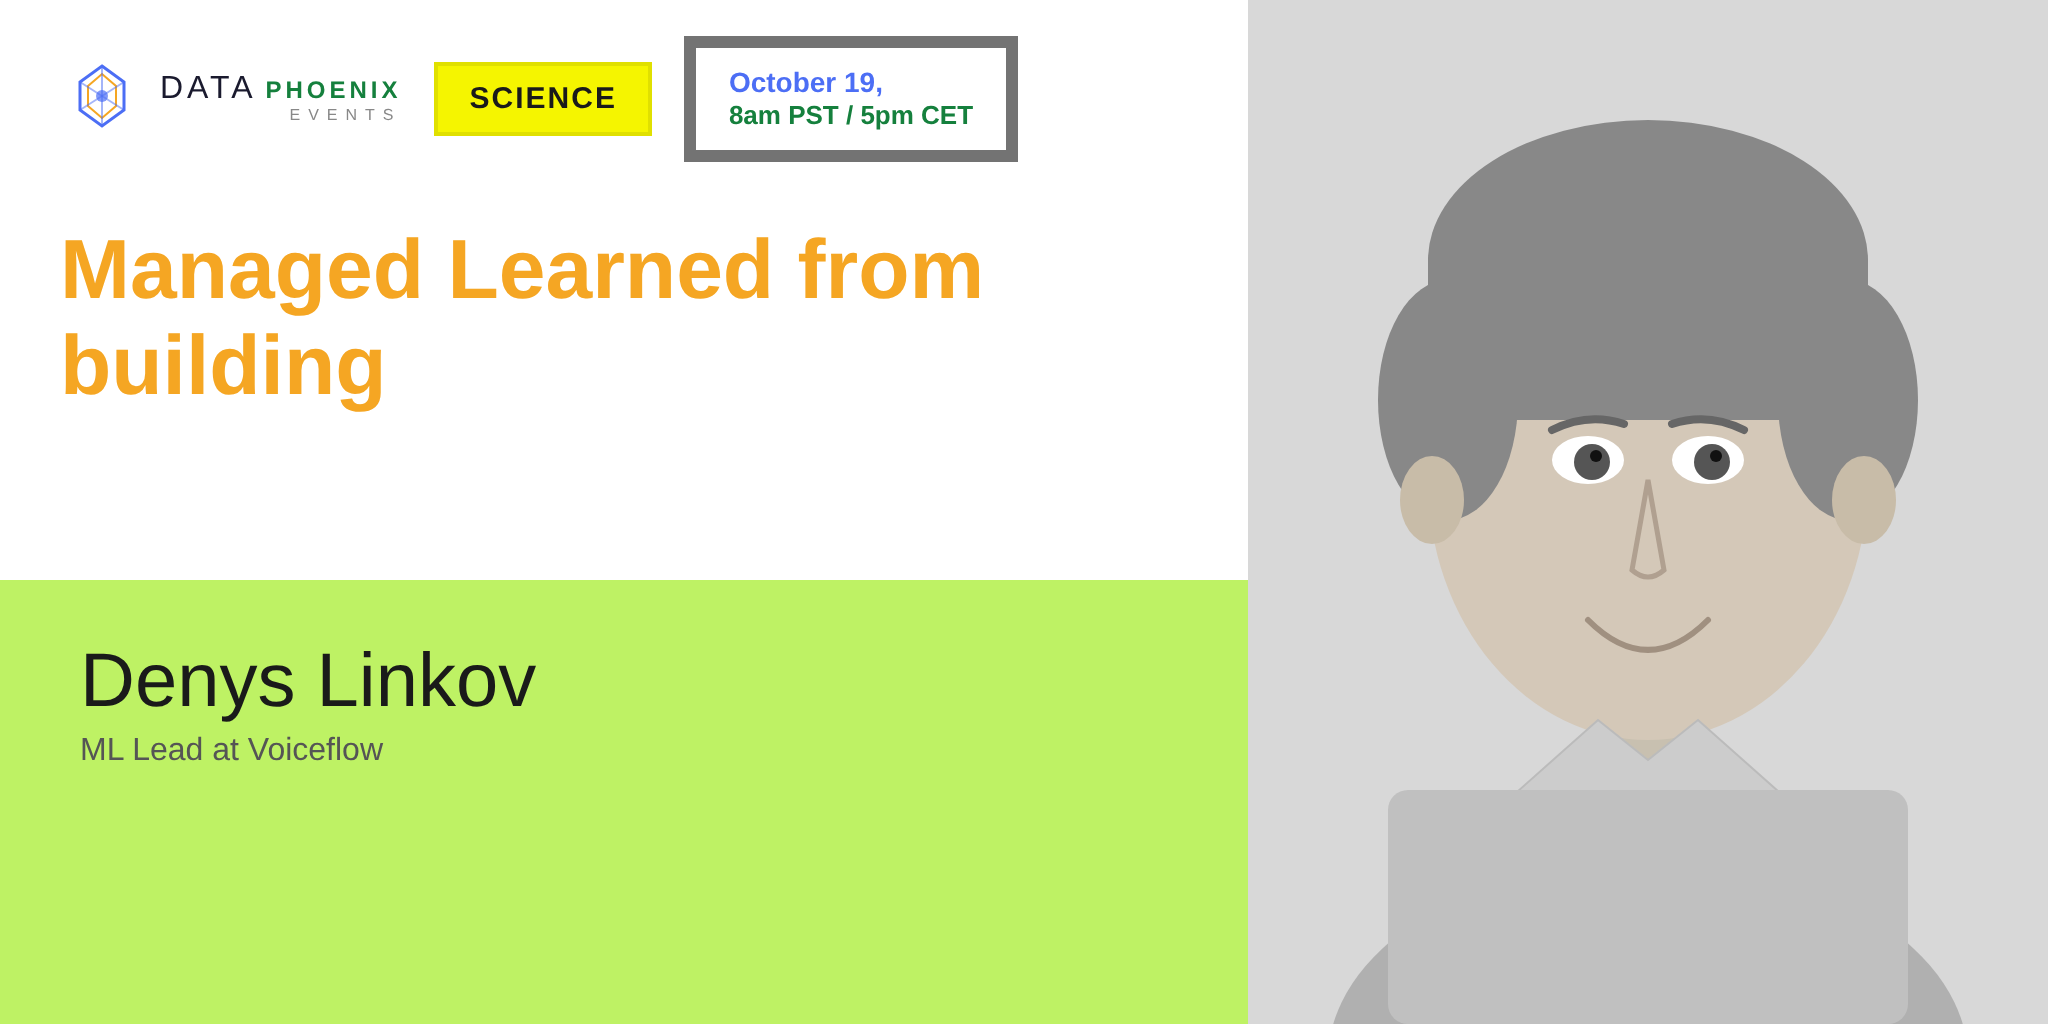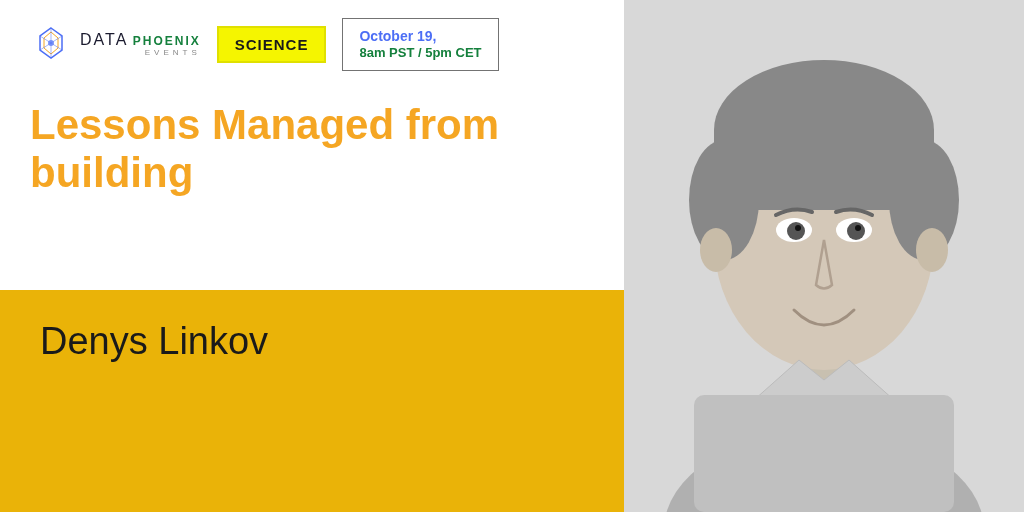--- a/index.html
+++ b/index.html
@@ -26,21 +26,21 @@
       width: 100%;
       height: 290px;
       background: #ffffff;
       position: relative;
     }
 
     
     .bottom-section {
       width: 100%;
       height: 222px;
-      background: #eab308;
+      background: #bef264;
       position: relative;
     }
 
     
     .header-row {
       display: flex;
       align-items: center;
       padding: 18px 30px 10px 30px;
       gap: 16px;
     }
@@ -67,21 +67,21 @@
       border: 2px solid #e0e000;
       padding: 8px 16px;
       font-size: 15px;
       font-weight: 900;
       color: #1a1a1a;
       letter-spacing: 1px;
     }
 
     
     .date-box {
-      border: 1px solid #737373;
+      border: 6px solid #737373;
       padding: 8px 16px;
       font-size: 15px;
       font-weight: 700;
       color: #4c6ef5;
       line-height: 1.3;
     }
 
     
     .header-spacer {
       flex: 1;
@@ -287,29 +287,30 @@
 
       <div style="font-size:38px;font-weight:400;color:#1a1a1a;font-family:Georgia,serif;font-style:italic;letter-spacing:-1px;padding-right:20px;">
         <span>Voiceflow</span>
       </div>
     </div>
 
     <div class="science-text">SCIENCE</div>
 
     <div class="main-title">
       <h1>
-        <span>Lessons Managed from building</span><br>
+        <span>Managed Learned from building</span><br>
       </h1>
     </div>
   </div>
 
   <div class="bottom-section">
 
     <div class="speaker-section">
       <div class="speaker-name">Denys Linkov</div>
+      <div class="speaker-title">ML Lead at Voiceflow</div>
     </div>
   </div>
 
   <div style="position:absolute;right:0;top:0;width:400px;height:512px;overflow:hidden;">
     <svg viewBox="0 0 400 512" width="400" height="512" xmlns="http://www.w3.org/2000/svg">
 
       <rect width="400" height="512" fill="#d8d8d8"></rect>
 
       <ellipse cx="200" cy="530" rx="160" ry="100" fill="#b0b0b0"></ellipse>
       <ellipse cx="200" cy="480" rx="130" ry="80" fill="#bebebe"></ellipse>

